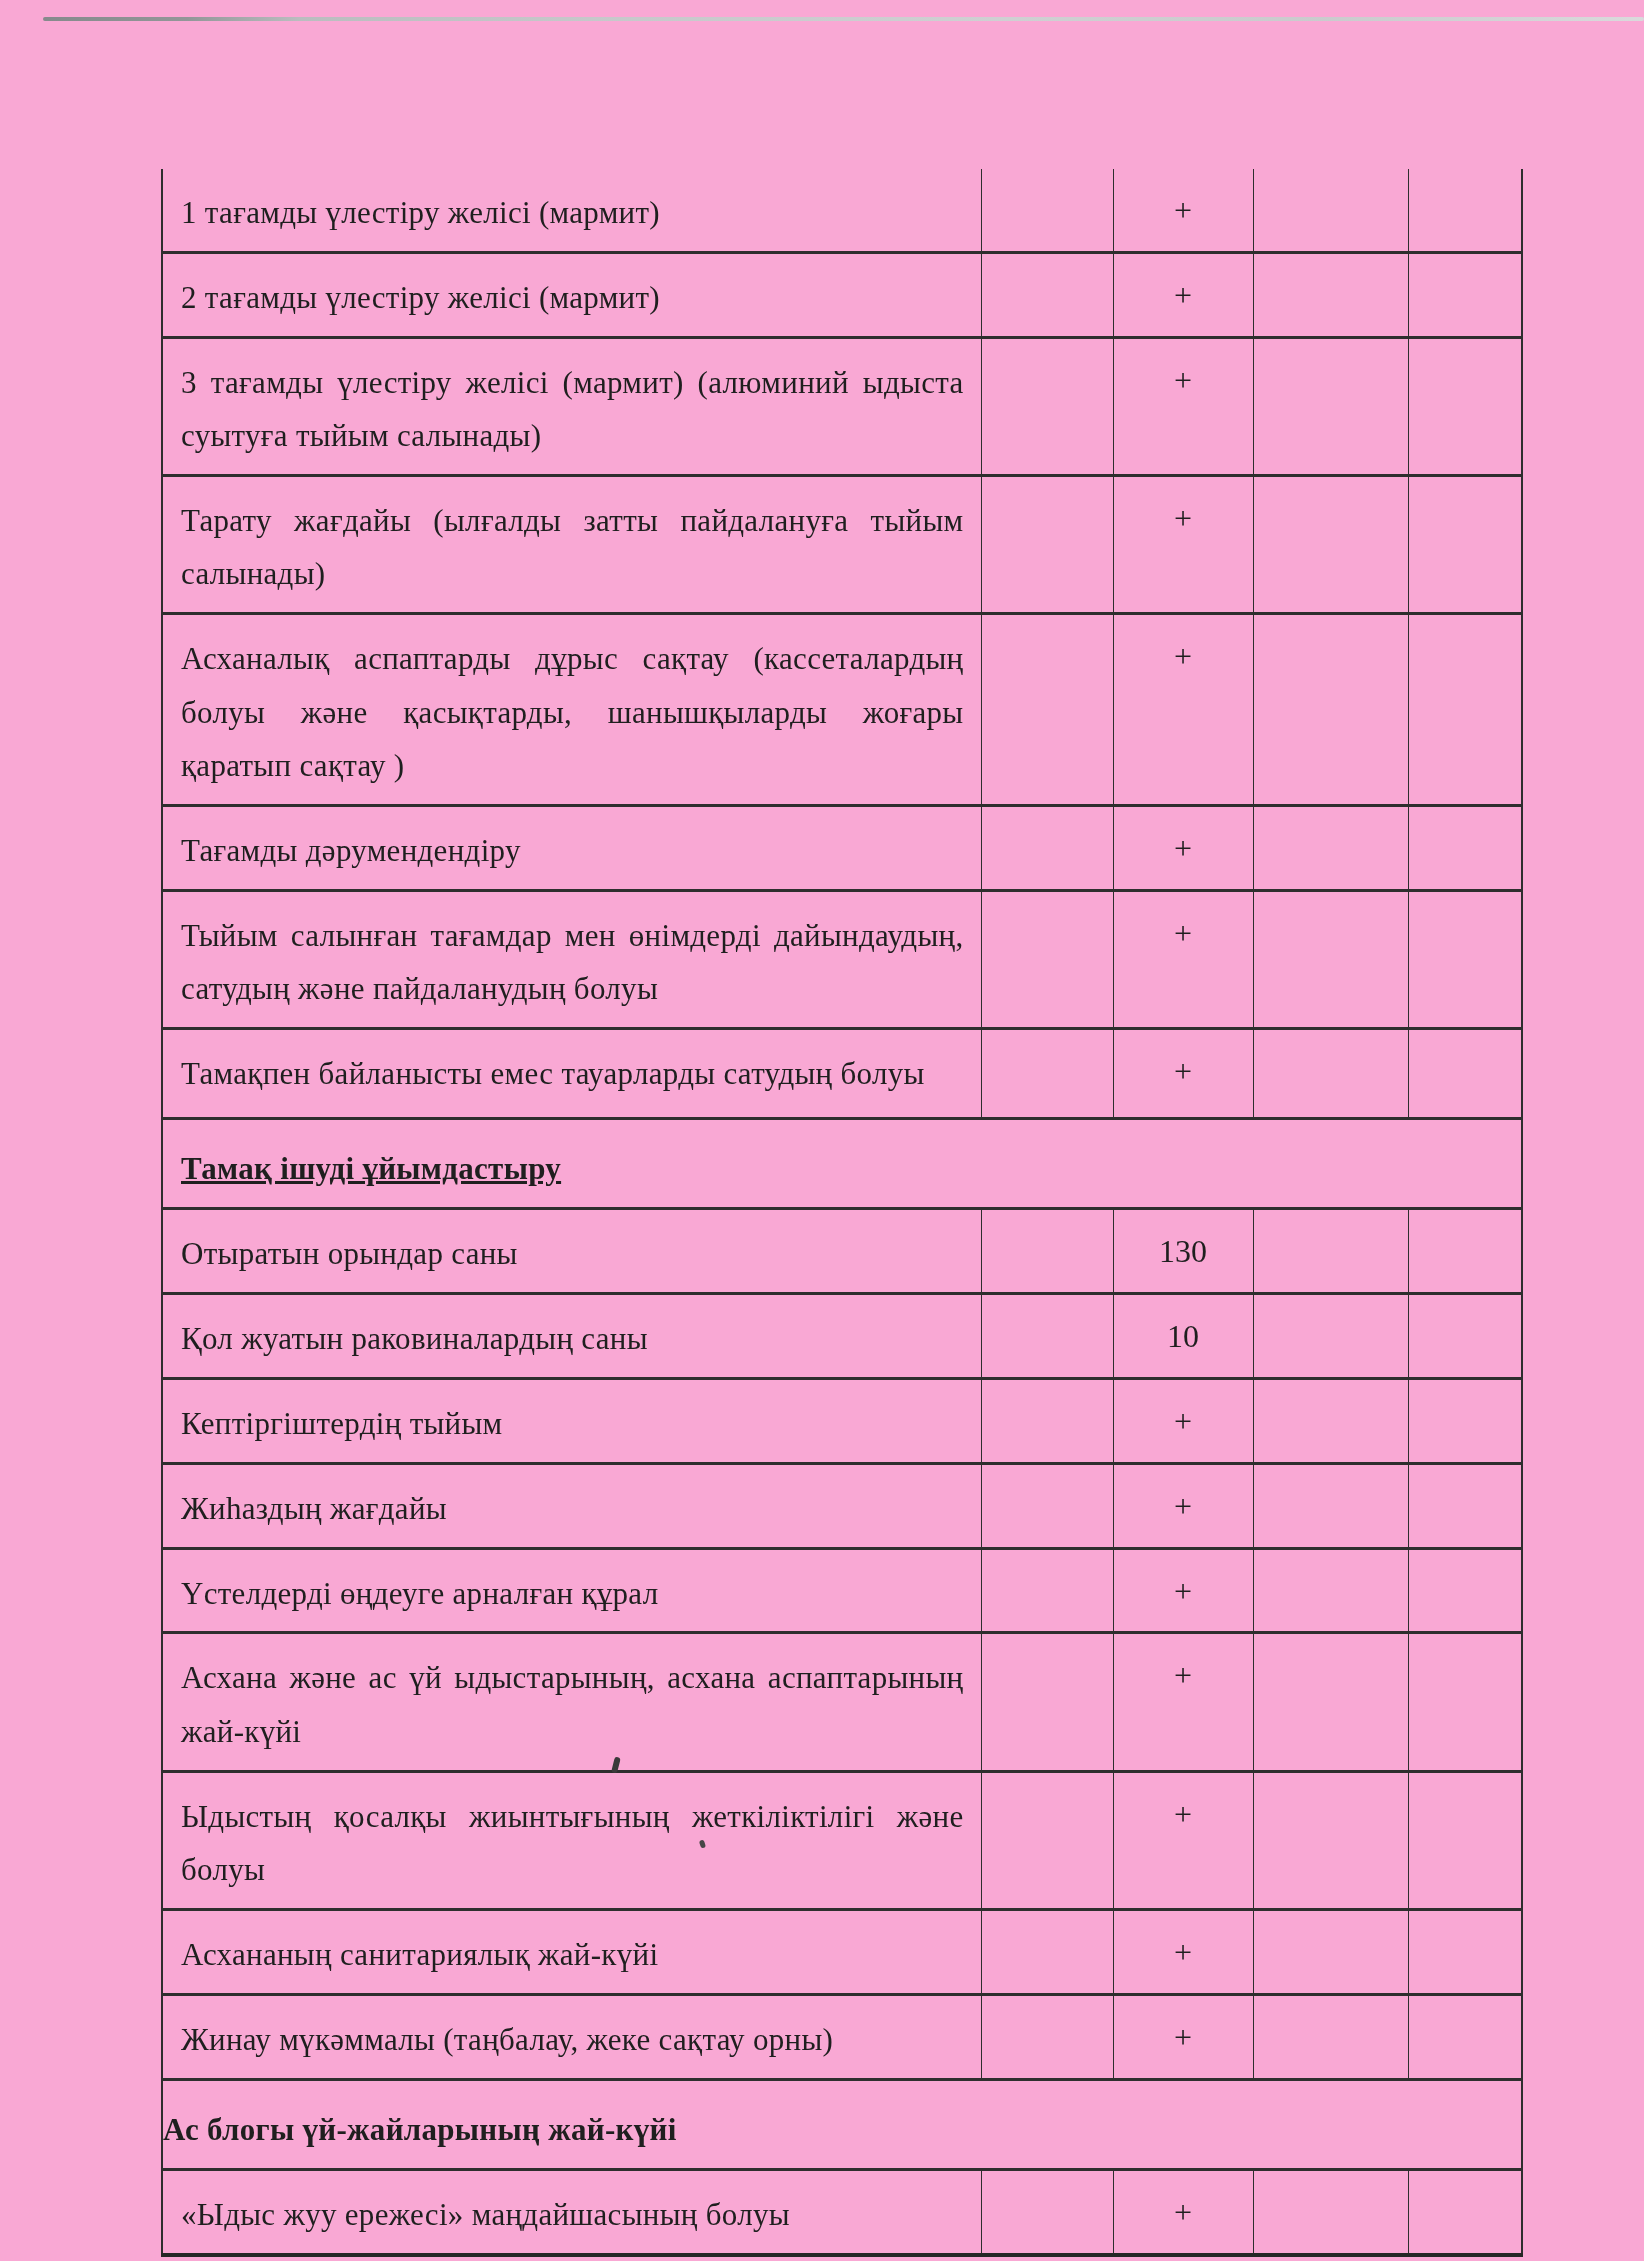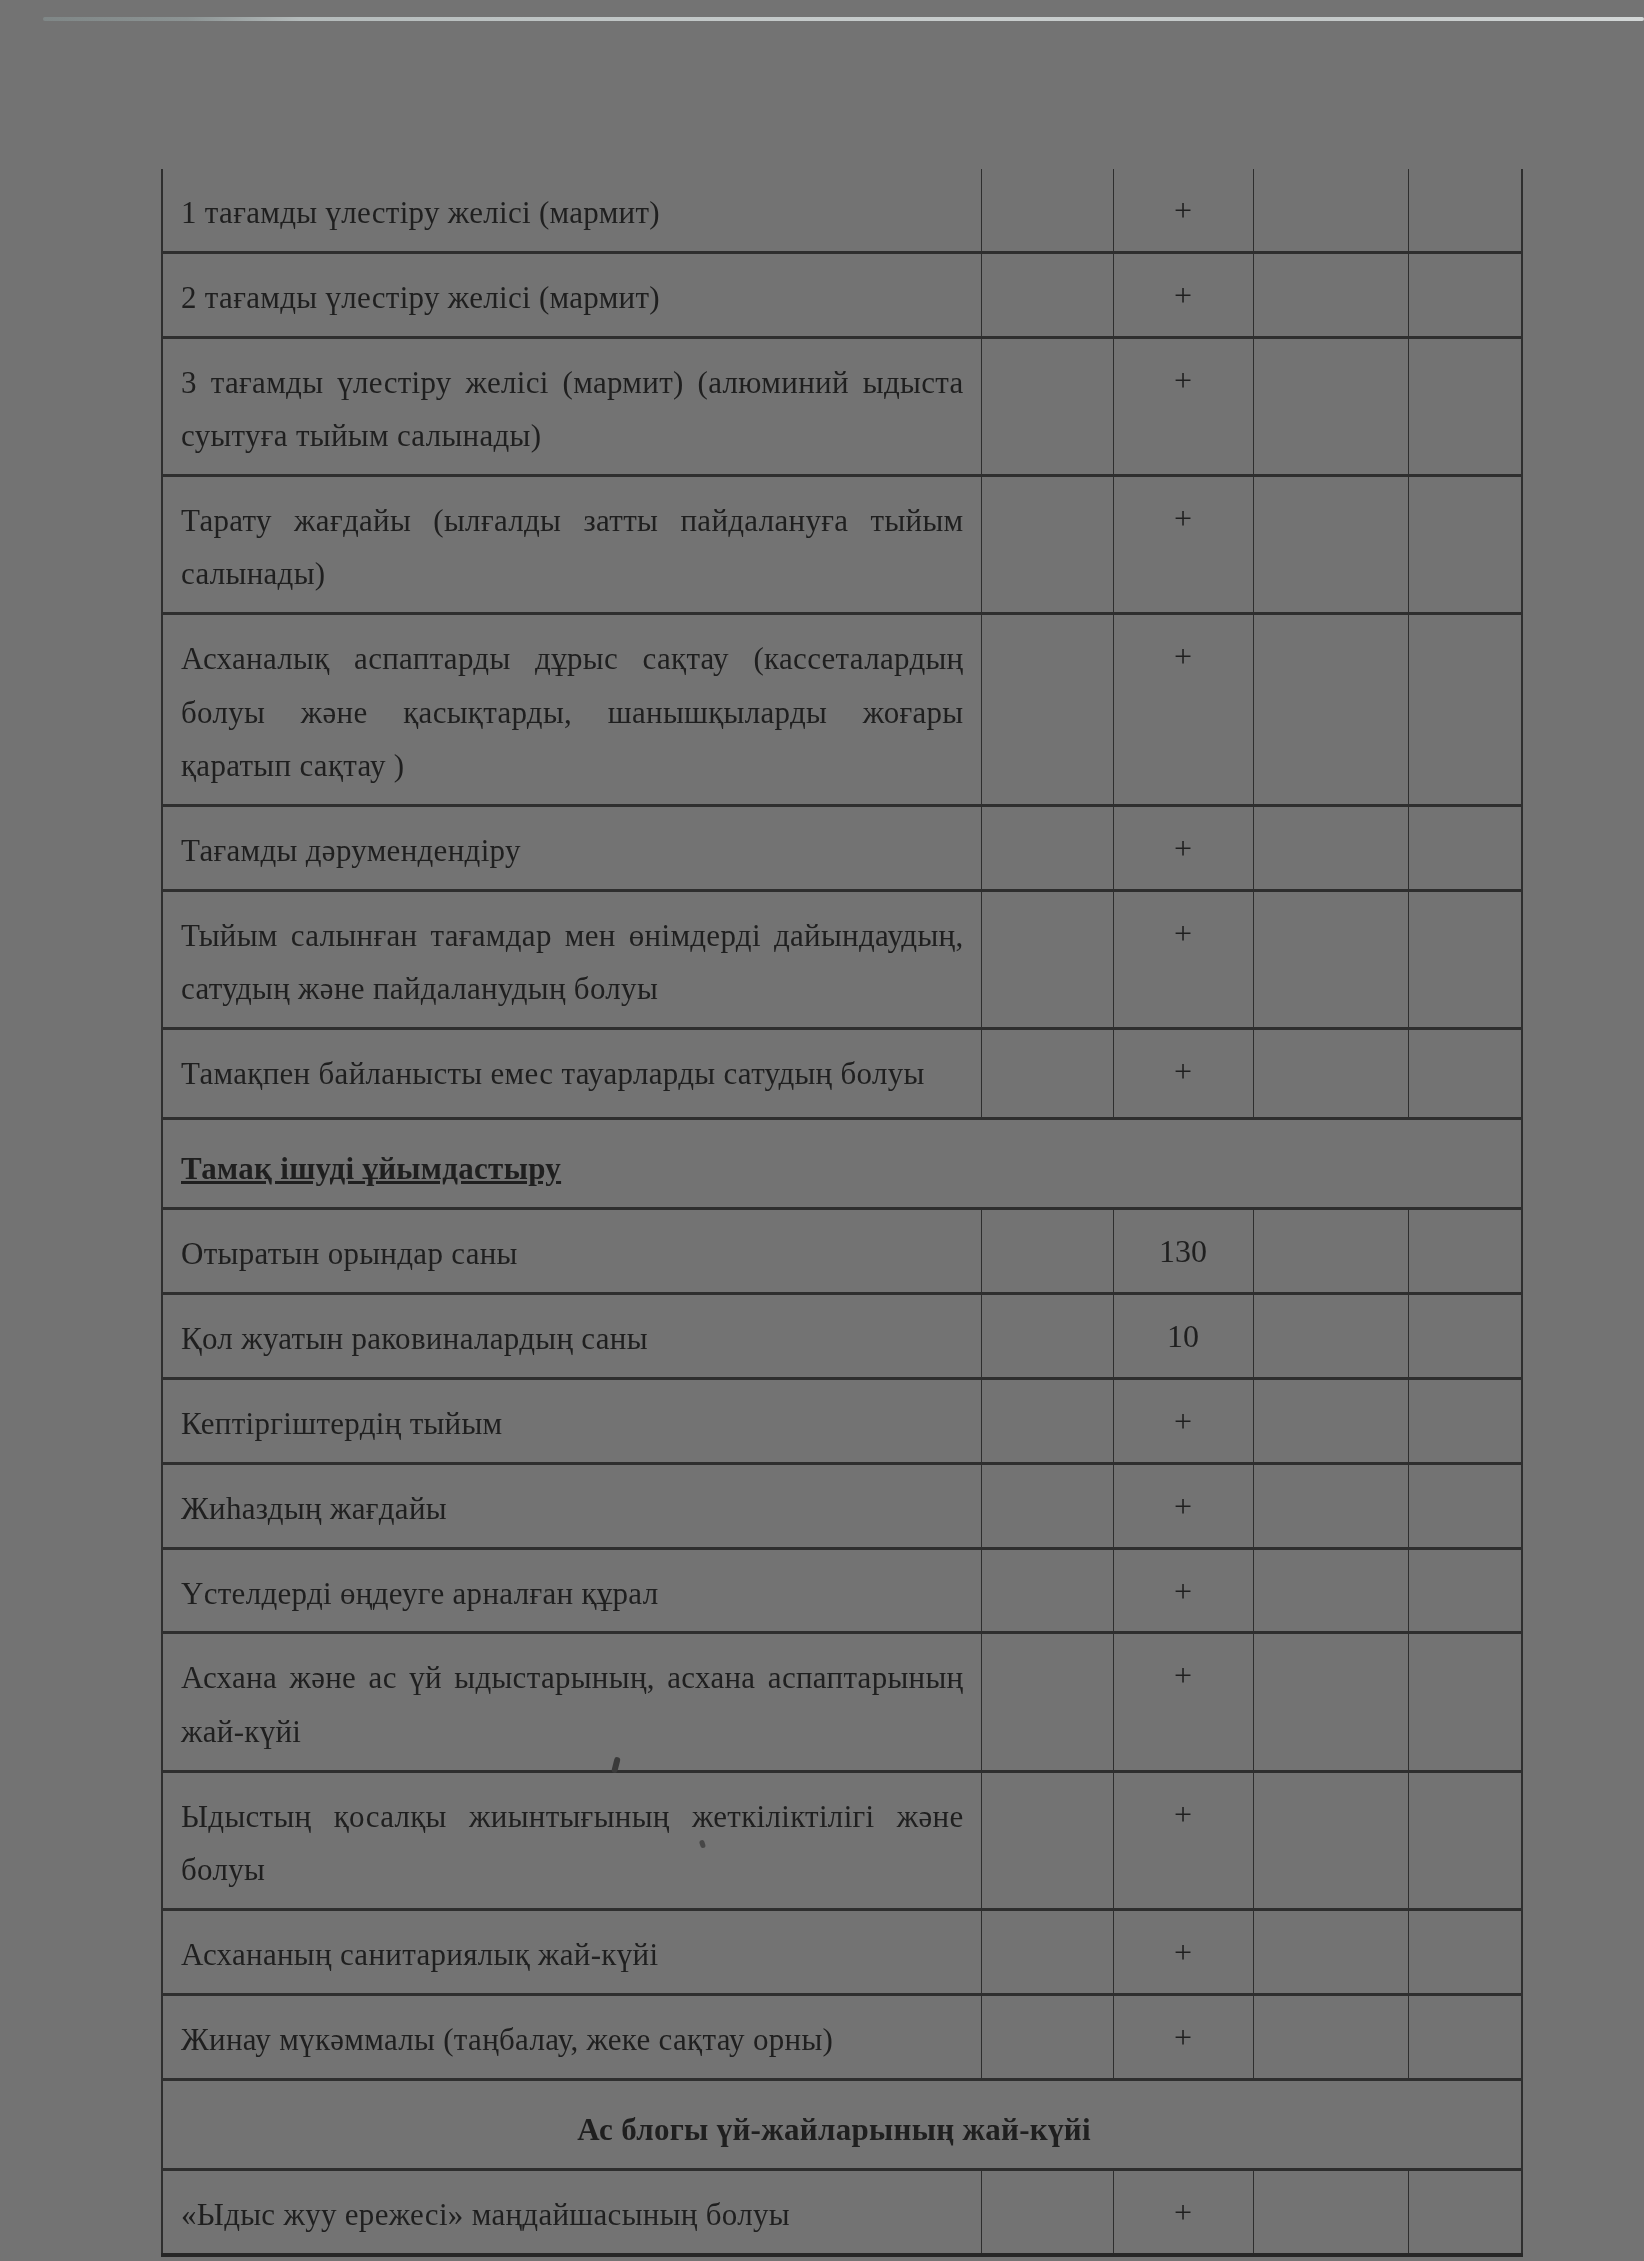--- a/index.html
+++ b/index.html
@@ -1,20 +1,20 @@
 <!DOCTYPE html>
 <html style="font-size:10.3px"><head>
 <meta charset="utf-8">
 <style>
   html,body{margin:0;padding:0;background:#e8e8e8;}
   .page{
     position:relative;
     width:1644px;
     height:2261px;
-    background:#737373;
+    background:#f9a8d4;
     overflow:hidden;
     font-family:"Liberation Serif","DejaVu Serif",serif;
     color:#1f1f1f;
   }
   
   .scan-edge{
     position:absolute;
     left:43px; right:0; top:17.4px; height:3.9px;
     background:linear-gradient(to right,
       #808888 0%, #8d9595 9%, #b7bebe 16%,
@@ -47,21 +47,21 @@
   .checklist td.val{
     text-align:center;
     padding-top:14px;
     font-size:32px;
   }
   .checklist td.section{
     font-weight:bold;
     padding:22px 17px 11.6px 18px;
     letter-spacing:0.3px;
   }
-  .checklist td.section.center{text-align:center;padding-left:0;padding-right:16px;}
+  .checklist td.section.center{text-align:left;padding-left:0;padding-right:16px;}
   
   .checklist{border-left:2.6px solid #2e2e2e;border-right:2.6px solid #2e2e2e;border-bottom:4.5px solid #262626;}
   
   .smudge-a{
     position:absolute; left:613px; top:1757px;
     width:5.8px; height:15.5px;
     background:#3a3a3a;
     border-radius:3.2px;
     transform:rotate(14deg);
   }

